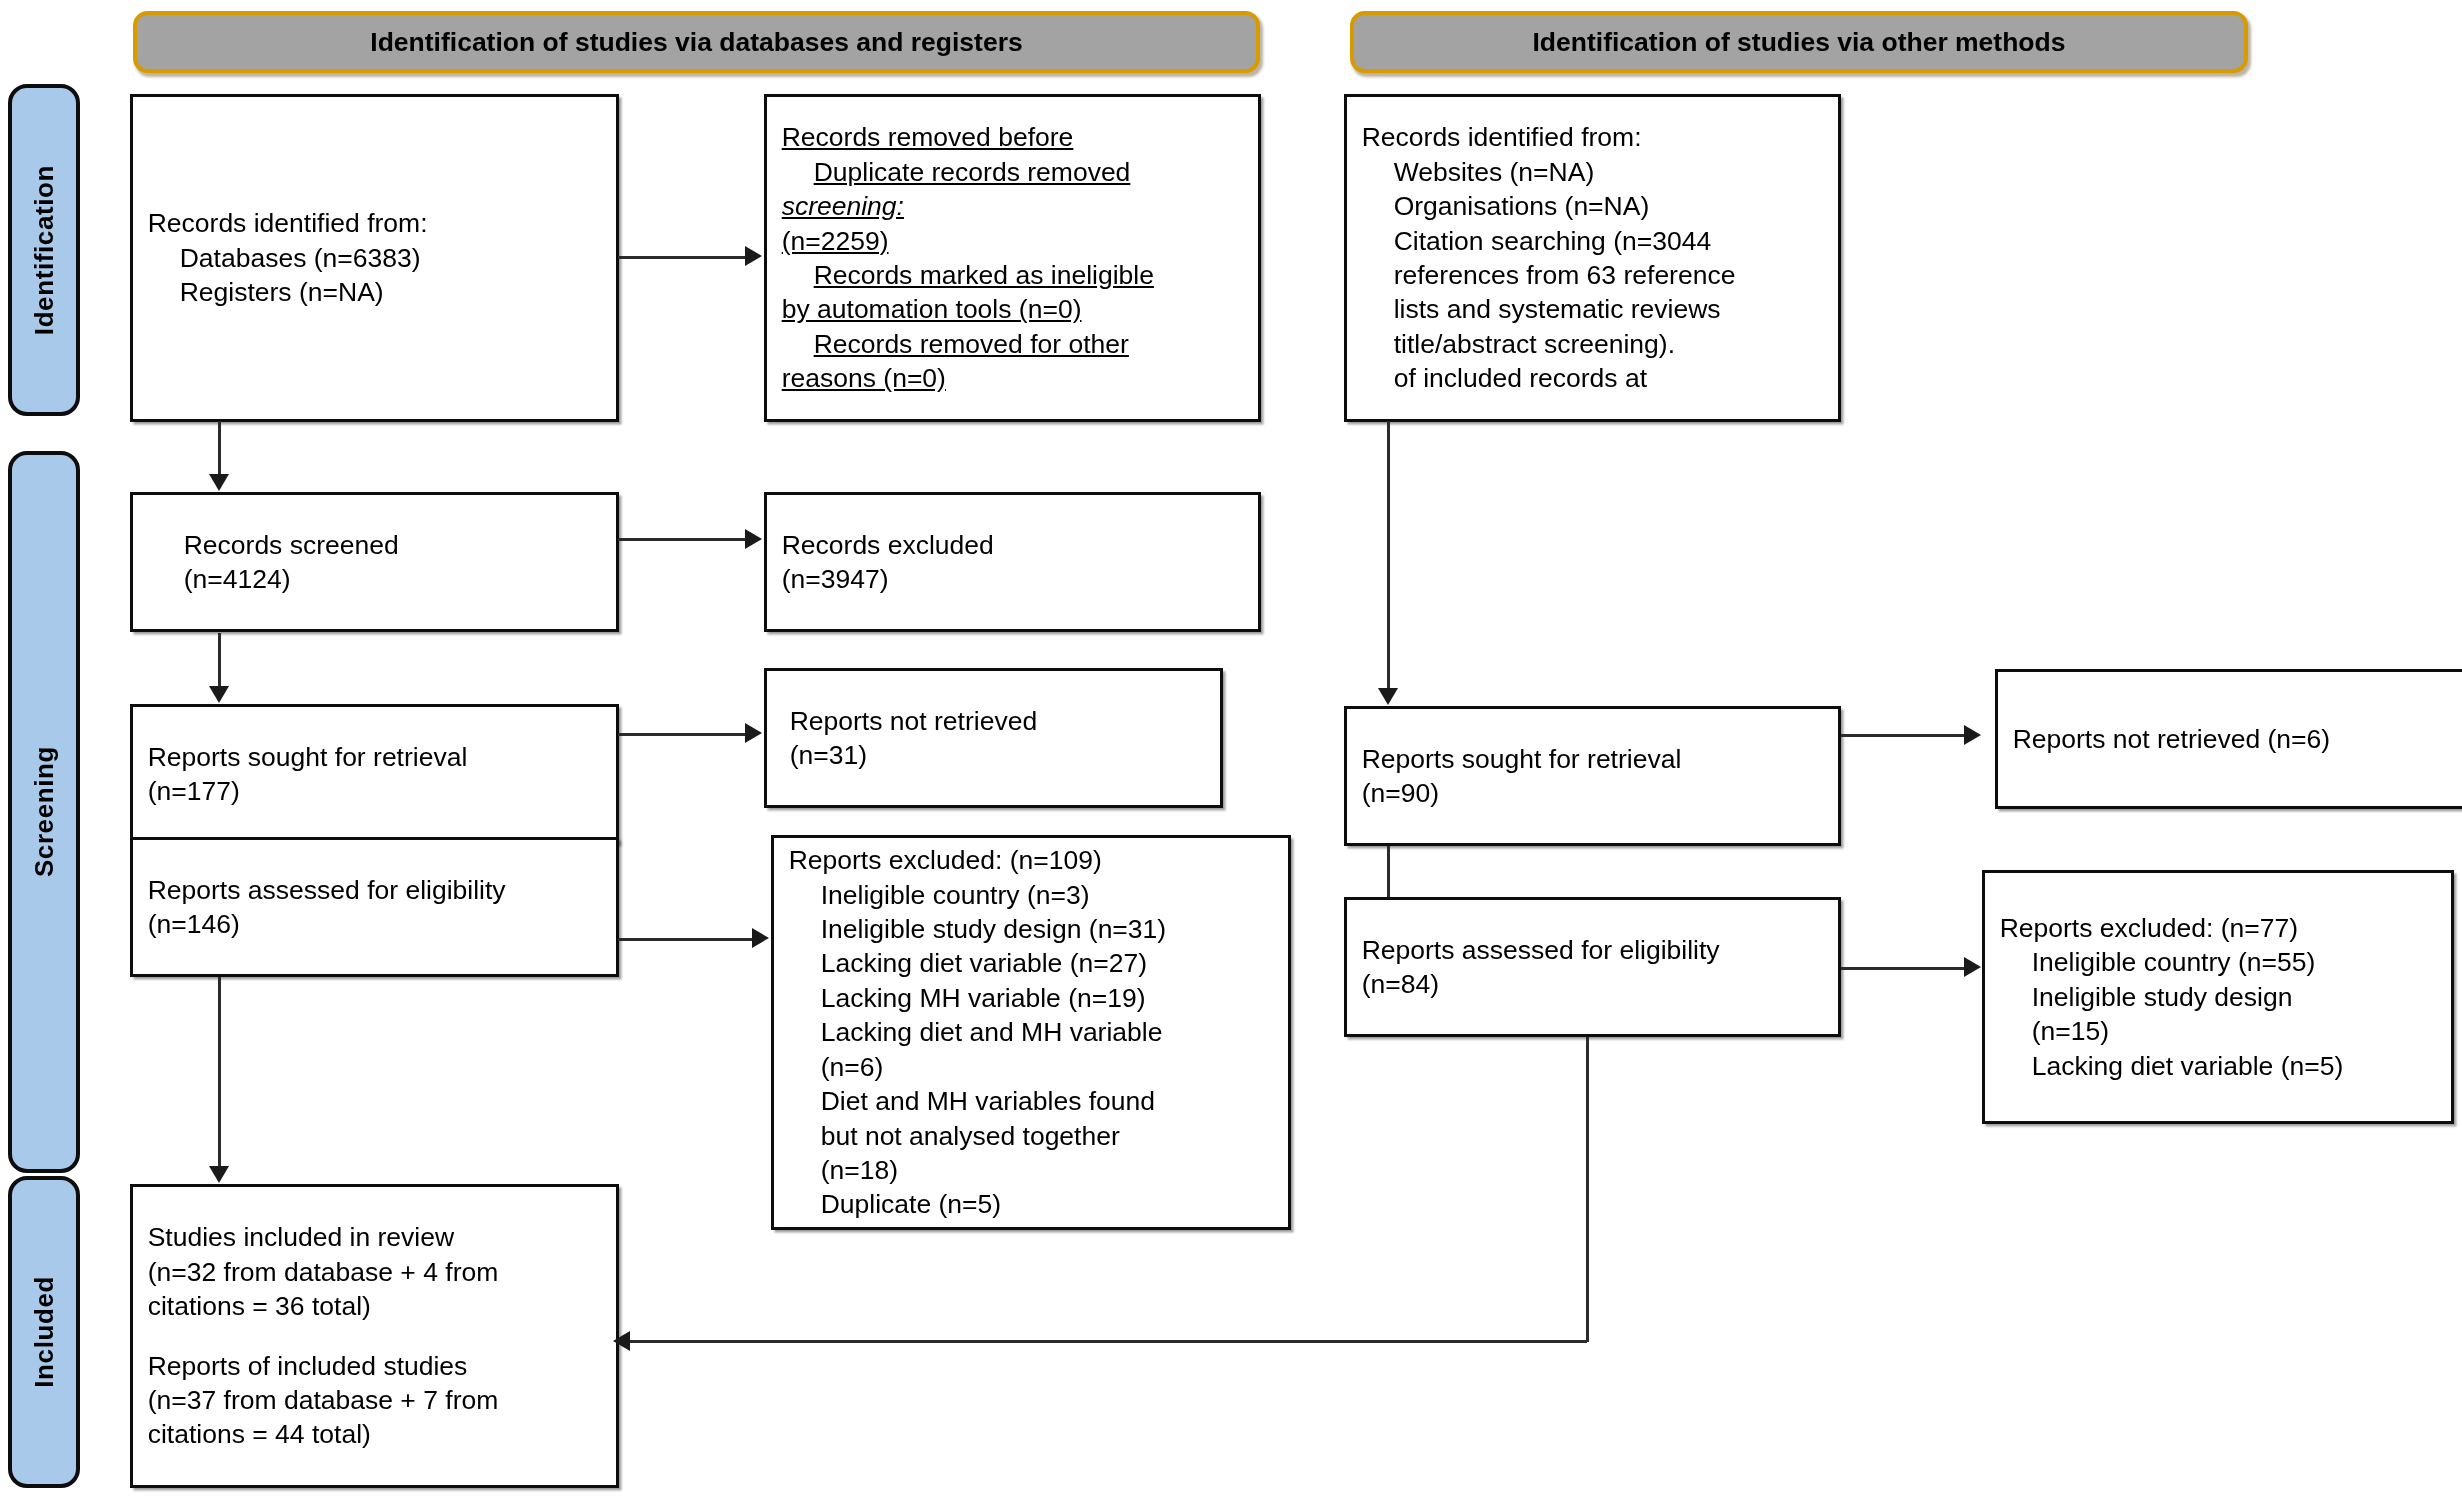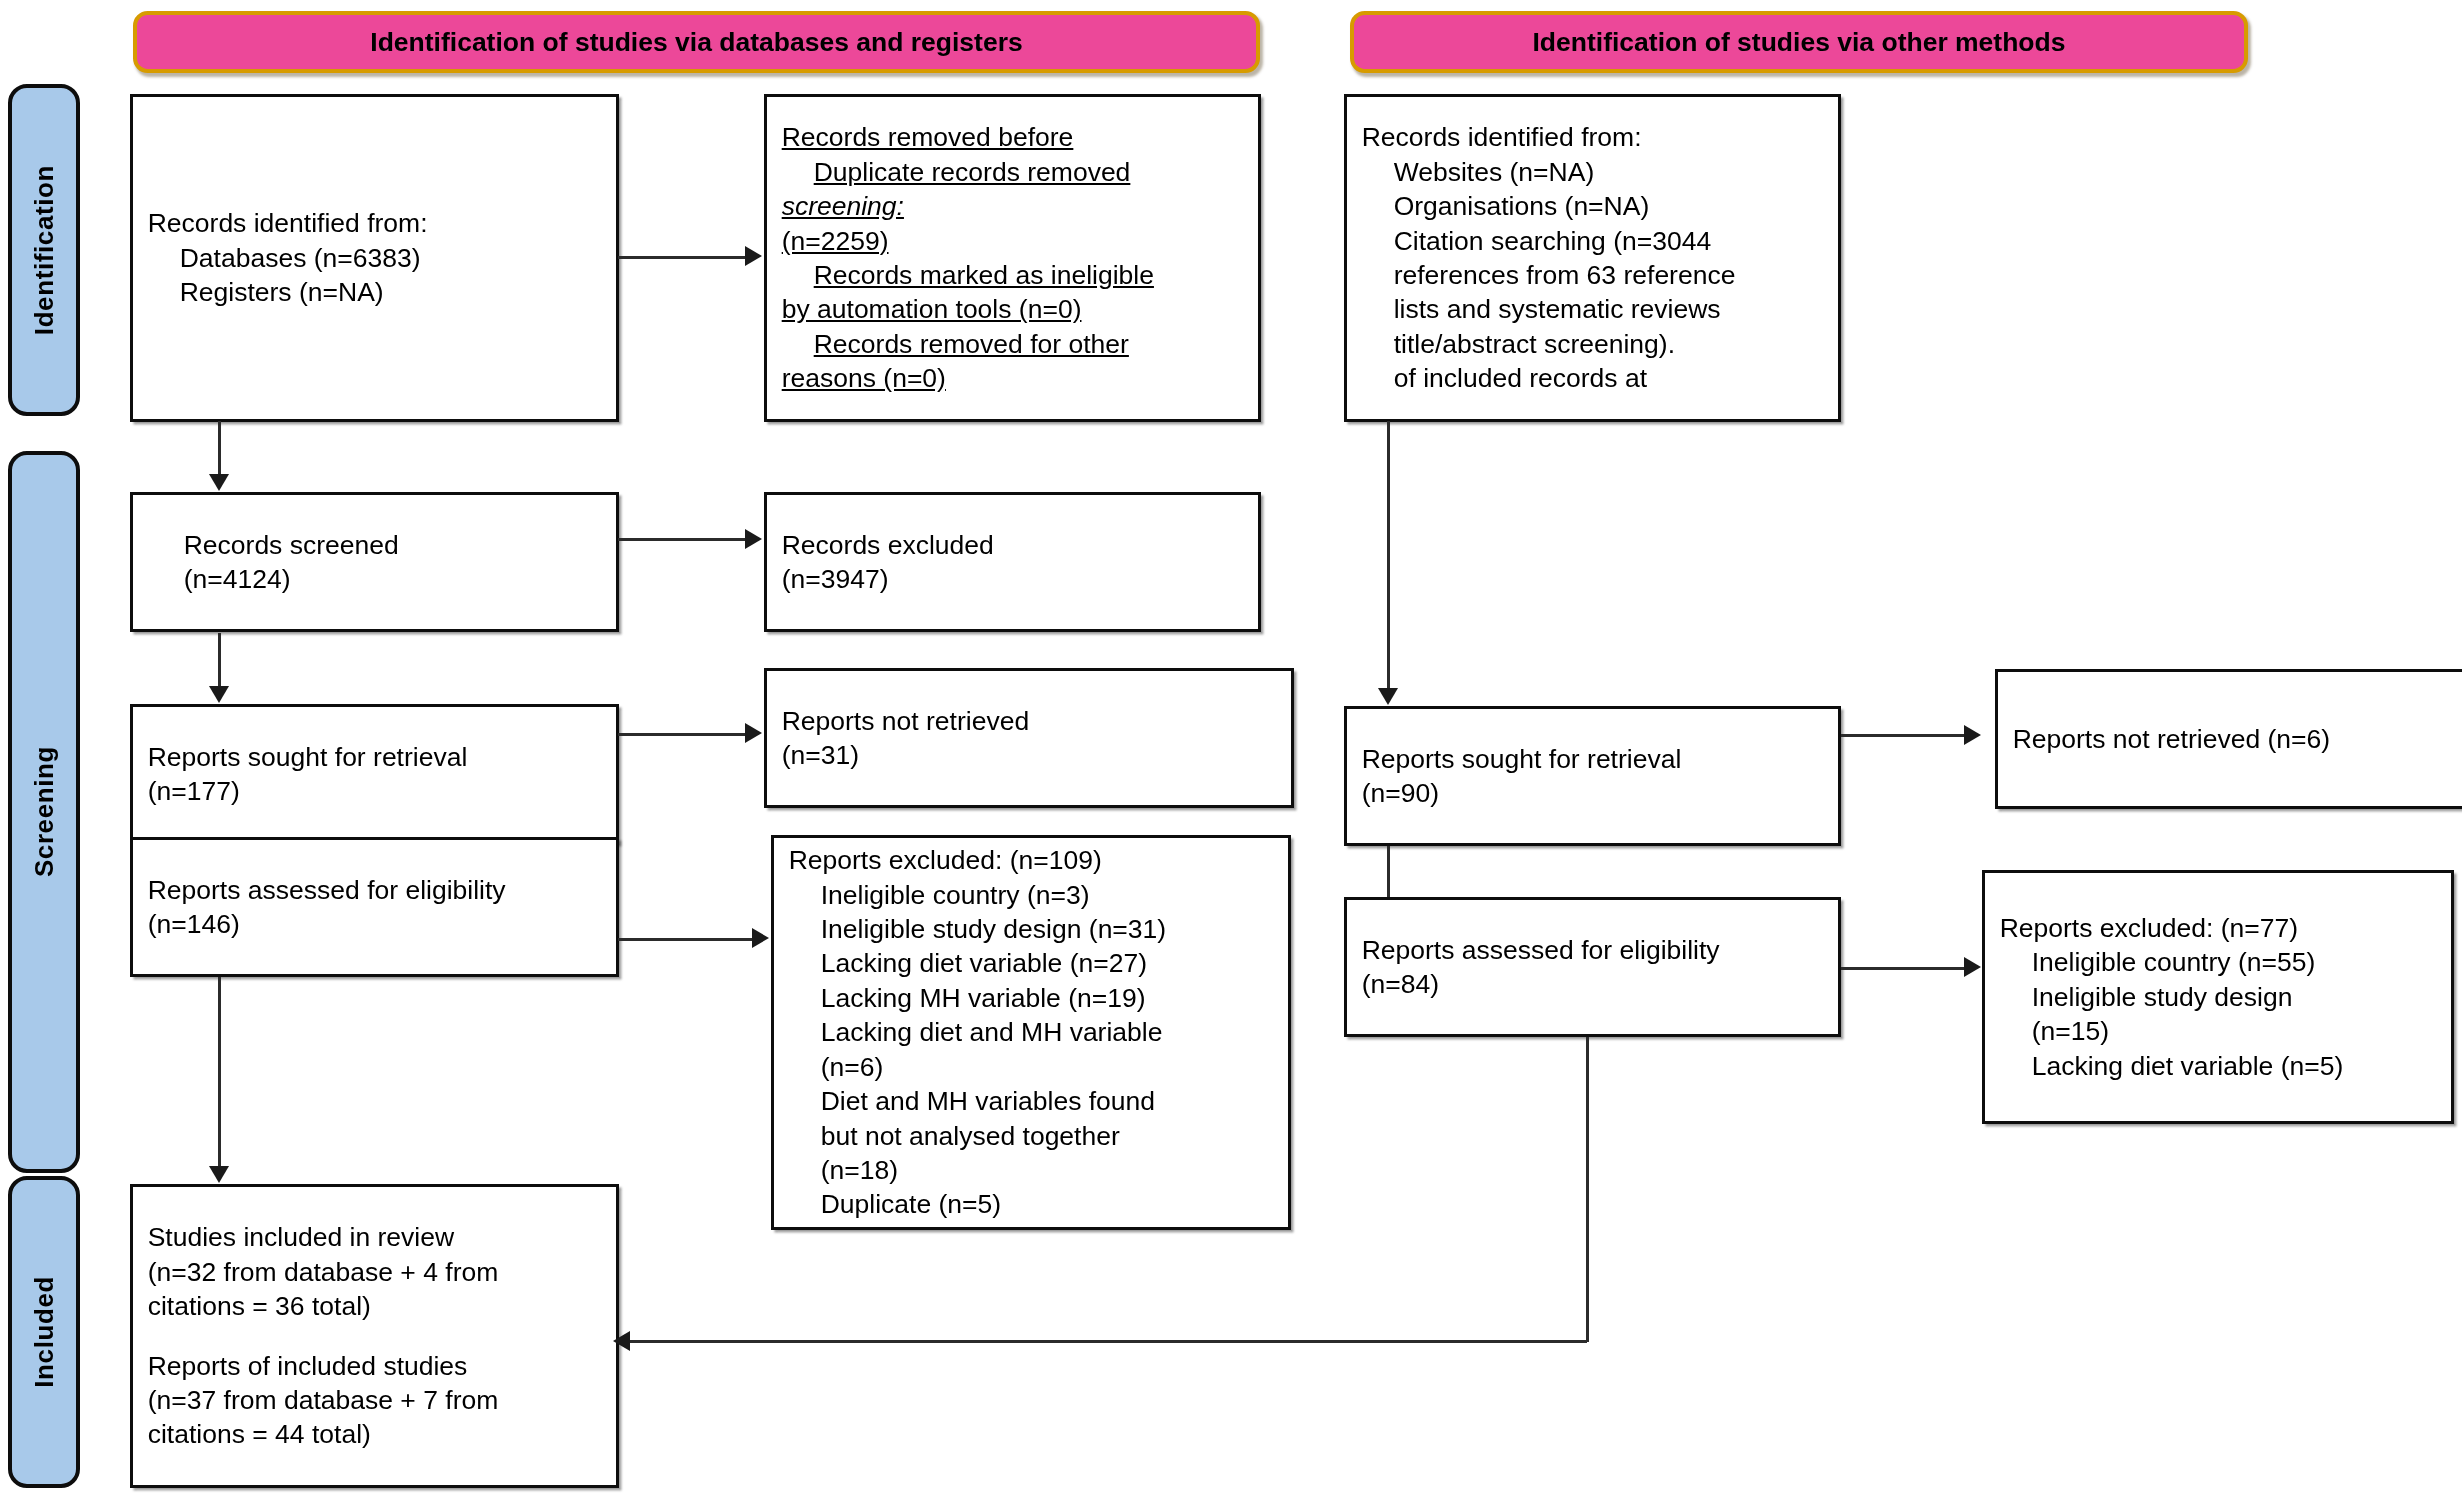--- a/index.html
+++ b/index.html
@@ -22,21 +22,21 @@
     font-weight:bold;
     font-size:26px;
     letter-spacing:0.6px;
     color:#000;
     white-space:nowrap;
   }
 
   
   .hdr{
     position:absolute;
-    background:#ec4899;
+    background:#a3a3a3;
     border:4px solid #d79b00;
     border-radius:14.7px;
     box-sizing:border-box;
     display:flex;align-items:center;justify-content:center;
     box-shadow:2.8px 3.4px 2.8px rgba(60,40,0,.35);
   }
   .hdr span{
     font-weight:bold;
     font-size:26.5px;
     color:#000;
@@ -146,21 +146,21 @@
   <div class="vline" style="left:218px;top:633px;height:56px;"></div>
   <div class="arrow-d" style="left:209px;top:686px;"></div>
 
   <div class="box" style="left:130px;top:704px;width:489px;height:140px;">
     <div class="txt">
       <div class="ln">Reports sought for retrieval</div>
       <div class="ln">(n=177)</div>
     </div>
   </div>
 
-  <div class="box" style="left:764px;top:668px;width:530px;height:140px;">
+  <div class="box" style="left:764px;top:668px;width:459px;height:140px;padding-left:8px;">
     <div class="txt">
       <div class="ln">Reports not retrieved</div>
       <div class="ln">(n=31)</div>
     </div>
   </div>
 
   <div class="hline" style="left:618px;top:733px;width:129px;"></div>
   <div class="arrow-r" style="left:745px;top:723px;"></div>
 
   <div class="vline" style="left:218px;top:844px;height:56px;"></div>

